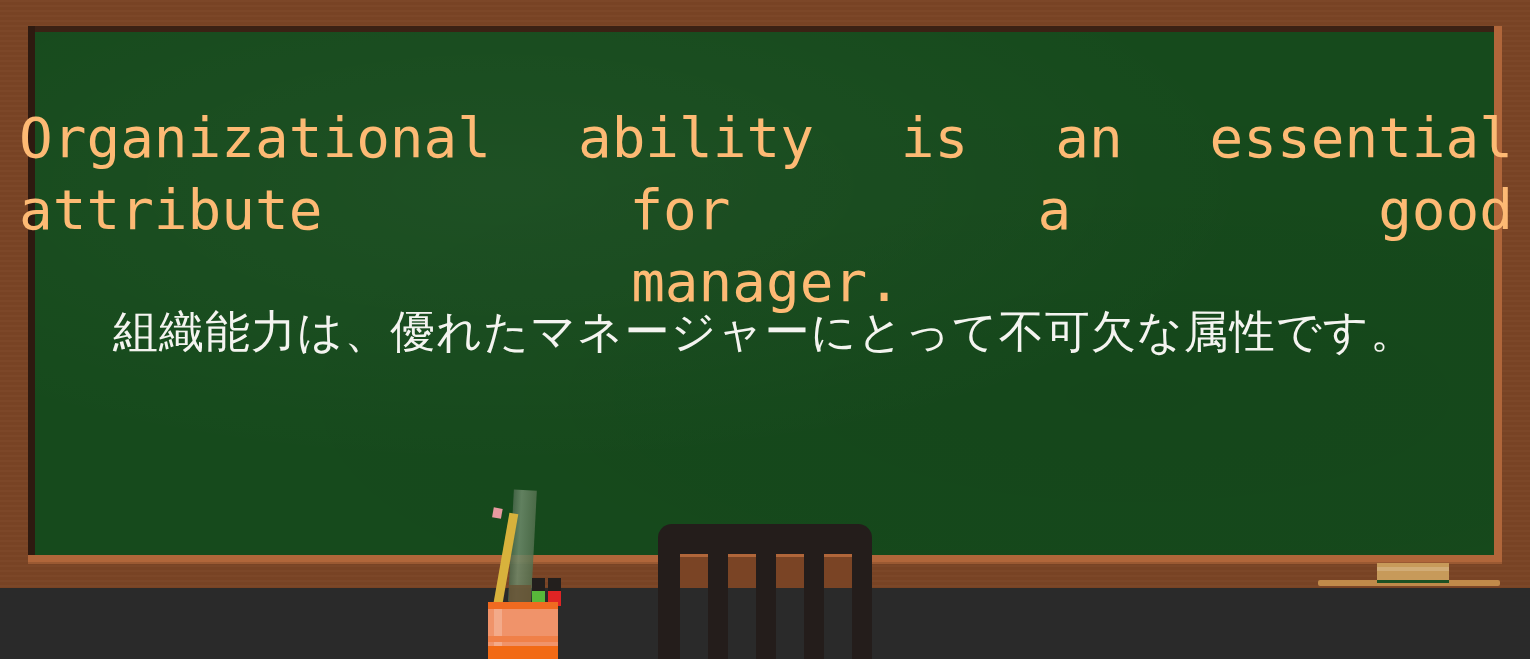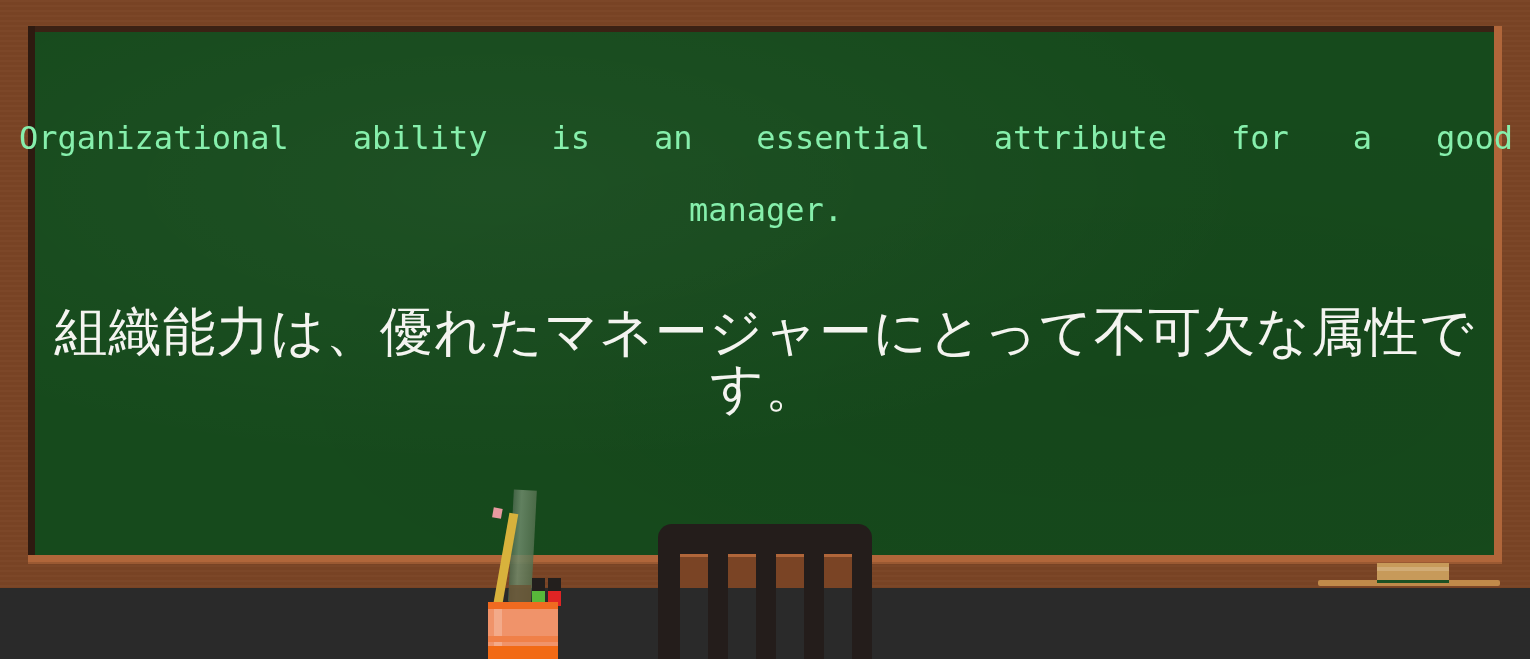--- a/index.html
+++ b/index.html
@@ -110,23 +110,23 @@
     width: 1459px;
     height: 529px;
     pointer-events: none;
   }
   .line-en {
     position: absolute;
     left: -16px;
     top: 76px;
     width: 1494px;
     font-family: "DejaVu Sans Mono", monospace;
-    font-size: 32px;
+    font-size: 56px;
     line-height: 72px;
-    color: #86efac;
+    color: #fdba74;
     text-align: justify;
     text-align-last: center;
     letter-spacing: 0px;
     white-space: normal;
   }
   .line-en .l1 {
     display: block;
     text-align: justify;
     text-align-last: justify;
   }
@@ -134,21 +134,21 @@
     display: block;
     text-align: left;
   }
   .line-ja {
     position: absolute;
     left: 0;
     top: 278px;
     width: 1459px;
     text-align: center;
     font-family: "DejaVu Sans", sans-serif;
-    font-size: 53px;
+    font-size: 45px;
     line-height: 56px;
     color: #f4f4f0;
     letter-spacing: 1px;
   }
 
   
   .chair {
     position: absolute;
     left: 658px;
     top: 524px;

